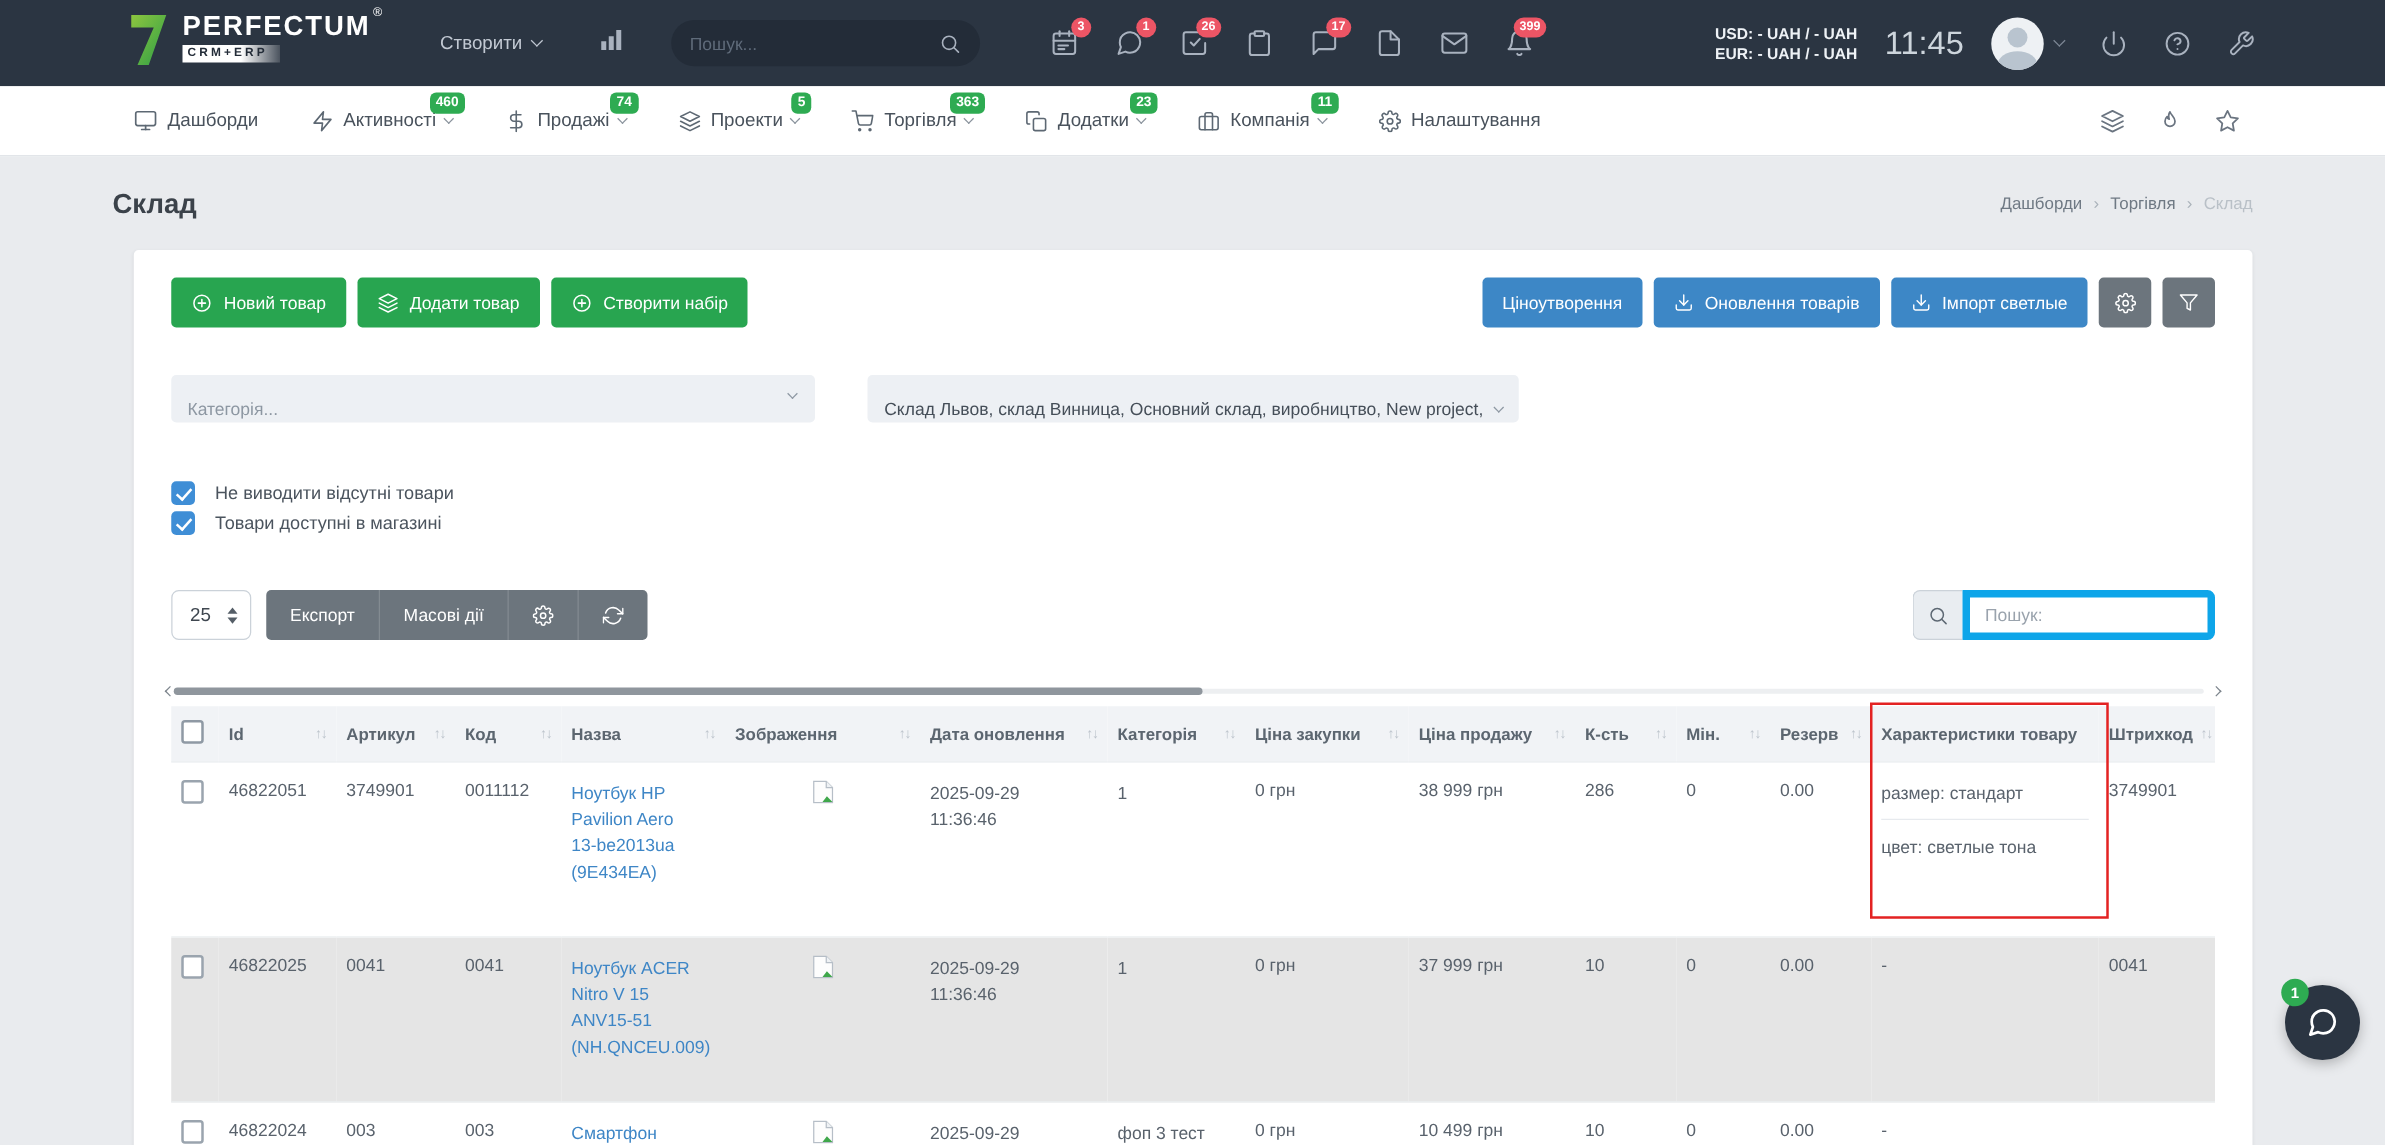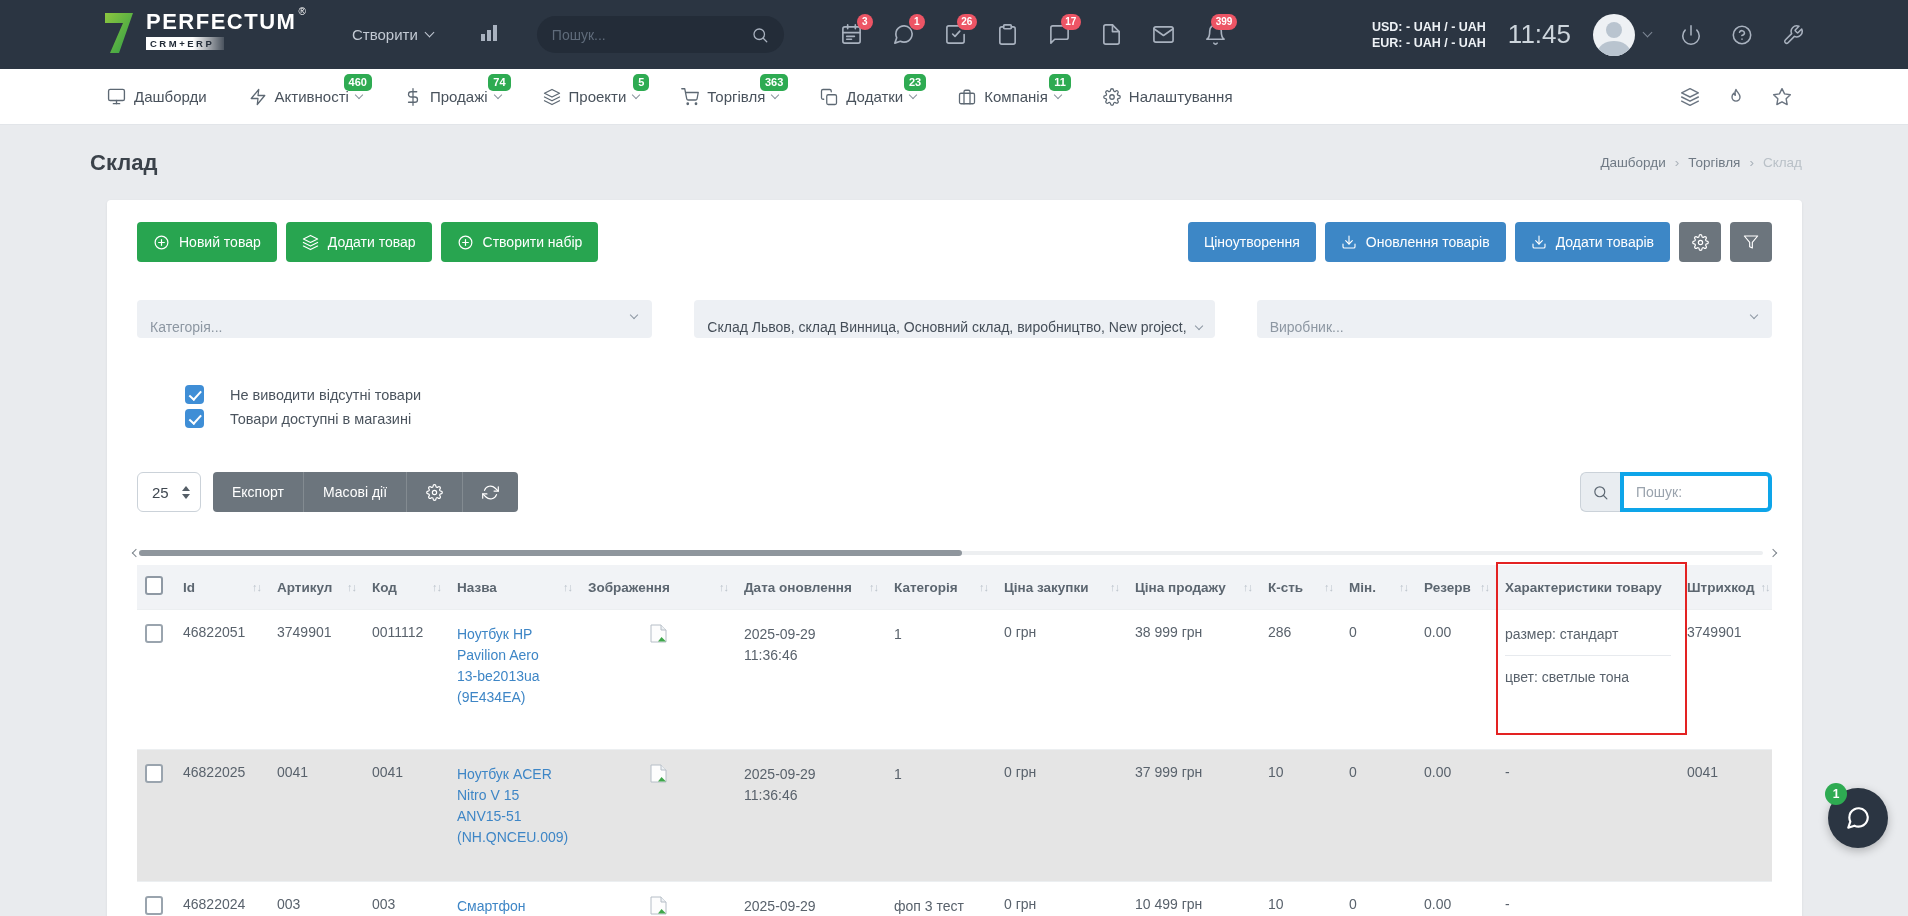--- a/index.html
+++ b/index.html
@@ -66,38 +66,38 @@
   .btn-dark  { background:#6c757d; color:#fff; width:42px; justify-content:center; padding:0; margin-left:9px; }
   .right-actions { margin-left:auto; display:flex; }
 
   .filters-row { display:grid; grid-template-columns:1fr 1fr 1fr; gap:42px; margin-top:38px; }
   .select { position:relative; height:38px; background:#edf0f4; border-radius:4px; display:flex; align-items:center; padding:16px 34px 0 13px; font-size:14px; color:#8d97a2; cursor:pointer; }
   .select .chev { position:absolute; right:15px; top:16px; color:#8d97a2; width:6px; height:6px; border-width:1.6px; }
   .select.filled { color:#454e58; padding-right:13px; }
   .select.filled .chev { position:static; margin-left:9px; margin-top:-2px; }
   .select .sel-text { overflow:hidden; white-space:nowrap; text-overflow:ellipsis; }
 
-  .checkline { display:flex; align-items:center; gap:26px; margin-top:5px;margin-left:48px; }
+  .checkline { display:flex; align-items:center; gap:16px; margin-top:5px; }
   .checkline.first { margin-top:47px; }
   .cbx { width:19px; height:19px; background:#3f8ed6; border-radius:4px; position:relative; cursor:pointer; flex:none; }
   .cbx::after { content:""; position:absolute; left:6.5px; top:2.5px; width:4.5px; height:9.5px; border:solid #fff; border-width:0 2.4px 2.4px 0; transform:rotate(42deg); }
   .check-label { font-size:14.5px; color:#4b545e; }
 
   .toolbar-row { display:flex; align-items:center; margin-top:44px; }
   .pagesize { width:64px; height:40px; border:1px solid #cbd2d9; border-radius:6px; display:flex; align-items:center; justify-content:space-between; padding:0 10px 0 14px; font-size:15px; color:#3f4750; cursor:pointer; background:#fff; }
   .updown { display:flex; flex-direction:column; gap:3px; }
   .updown i { width:0; height:0; border-left:4px solid transparent; border-right:4px solid transparent; display:block; }
   .updown .up { border-bottom:5px solid #555e67; }
   .updown .down { border-top:5px solid #555e67; }
   .btn-group { display:flex; margin-left:12px; background:#6c757d; border-radius:4px; overflow:hidden; }
   .bg-seg { height:40px; display:flex; align-items:center; color:#fff; font-size:14px; padding:0 19px; border-right:1px solid rgba(255,255,255,0.16); cursor:pointer; }
   .bg-seg:last-child { border-right:none; }
   .table-search { margin-left:auto; display:flex; }
   .ts-icon { width:40px; height:40px; background:#e9edf1; border:1px solid #cbd2d9; border-right:none; border-radius:6px 0 0 6px; display:flex; align-items:center; justify-content:center; cursor:pointer; }
-  .ts-input { width:152px; height:40px; border:4px solid #0ea5e9; border-radius:0 6px 6px 0; padding:0 12px; font-size:14px; color:#a21caf; outline:none; font-family:inherit; }
+  .ts-input { width:202px; height:40px; border:6px solid #0ea5e9; border-radius:0 6px 6px 0; padding:0 12px; font-size:14px; color:#a21caf; outline:none; font-family:inherit; }
   .ts-input::placeholder { color:#9aa3ad; }
 
   .hscroll { position:relative; margin-top:38px; height:6px; }
   .hs-track { position:absolute; left:9px; right:9px; top:1px; height:4px; background:#edeff1; border-radius:2px; }
   .hs-thumb { position:absolute; left:2px; top:0; width:823px; height:6px; background:#8f969d; border-radius:3px; cursor:pointer; }
   .hs-arr { position:absolute; top:0; width:6px; height:6px; border-left:1.6px solid #7c848c; border-bottom:1.6px solid #7c848c; cursor:pointer; }
   .hs-arr.left  { left:-4px; transform:rotate(45deg); }
   .hs-arr.right { right:-4px; transform:rotate(225deg); }
 
   table.ptable { width:100%; border-collapse:collapse; table-layout:fixed; margin-top:9px; }
@@ -397,21 +397,21 @@
             <line x1="12" y1="15" x2="12" y2="3"></line>
           </svg>
         <span>Оновлення товарів</span>
       </button>
       <button class="btn btn-blue">
         <svg class="ics st-white" width="16" height="16" viewBox="0 0 24 24">
             <path d="M21 15v4a2 2 0 0 1-2 2H5a2 2 0 0 1-2-2v-4"></path>
             <polyline points="7 10 12 15 17 10"></polyline>
             <line x1="12" y1="15" x2="12" y2="3"></line>
           </svg>
-        <span>Додати товарів</span>
+        <span>Імпорт светлые</span>
       </button>
       <button class="btn btn-dark">
         <svg class="ics st-white" width="17" height="17" viewBox="0 0 24 24">
             <circle cx="12" cy="12" r="3"></circle>
             <path d="M19.4 15a1.65 1.65 0 0 0 .33 1.82l.06.06a2 2 0 1 1-2.83 2.83l-.06-.06a1.65 1.65 0 0 0-1.82-.33 1.65 1.65 0 0 0-1 1.51V21a2 2 0 1 1-4 0v-.09A1.65 1.65 0 0 0 9 19.4a1.65 1.65 0 0 0-1.82.33l-.06.06a2 2 0 1 1-2.83-2.83l.06-.06a1.65 1.65 0 0 0 .33-1.82 1.65 1.65 0 0 0-1.51-1H3a2 2 0 1 1 0-4h.09A1.65 1.65 0 0 0 4.6 9a1.65 1.65 0 0 0-.33-1.82l-.06-.06a2 2 0 1 1 2.83-2.83l.06.06a1.65 1.65 0 0 0 1.82.33H9a1.65 1.65 0 0 0 1-1.51V3a2 2 0 1 1 4 0v.09a1.65 1.65 0 0 0 1 1.51 1.65 1.65 0 0 0 1.82-.33l.06-.06a2 2 0 1 1 2.83 2.83l-.06.06a1.65 1.65 0 0 0-.33 1.82V9a1.65 1.65 0 0 0 1.51 1H21a2 2 0 1 1 0 4h-.09a1.65 1.65 0 0 0-1.51 1z"></path>
           </svg>
       </button>
       <button class="btn btn-dark">
         <svg class="ics st-white" width="16" height="16" viewBox="0 0 24 24">
             <polygon points="22 3 2 3 10 12.46 10 19 14 21 14 12.46 22 3"></polygon>
@@ -420,24 +420,20 @@
     </div>
   </div>
 
   <div class="filters-row">
     <div class="select">
       <span class="sel-text">Категорія...</span>
       <span class="chev"></span>
     </div>
     <div class="select filled">
       <span class="sel-text">Склад Львов, склад Винница, Основний склад, виробництво, New project,</span>
-      <span class="chev"></span>
-    </div>
-    <div class="select">
-      <span class="sel-text">Виробник...</span>
       <span class="chev"></span>
     </div>
   </div>
 
   <div class="checkline first">
     <span class="cbx"></span>
     <span class="check-label">Не виводити відсутні товари</span>
   </div>
   <div class="checkline">
     <span class="cbx"></span>

